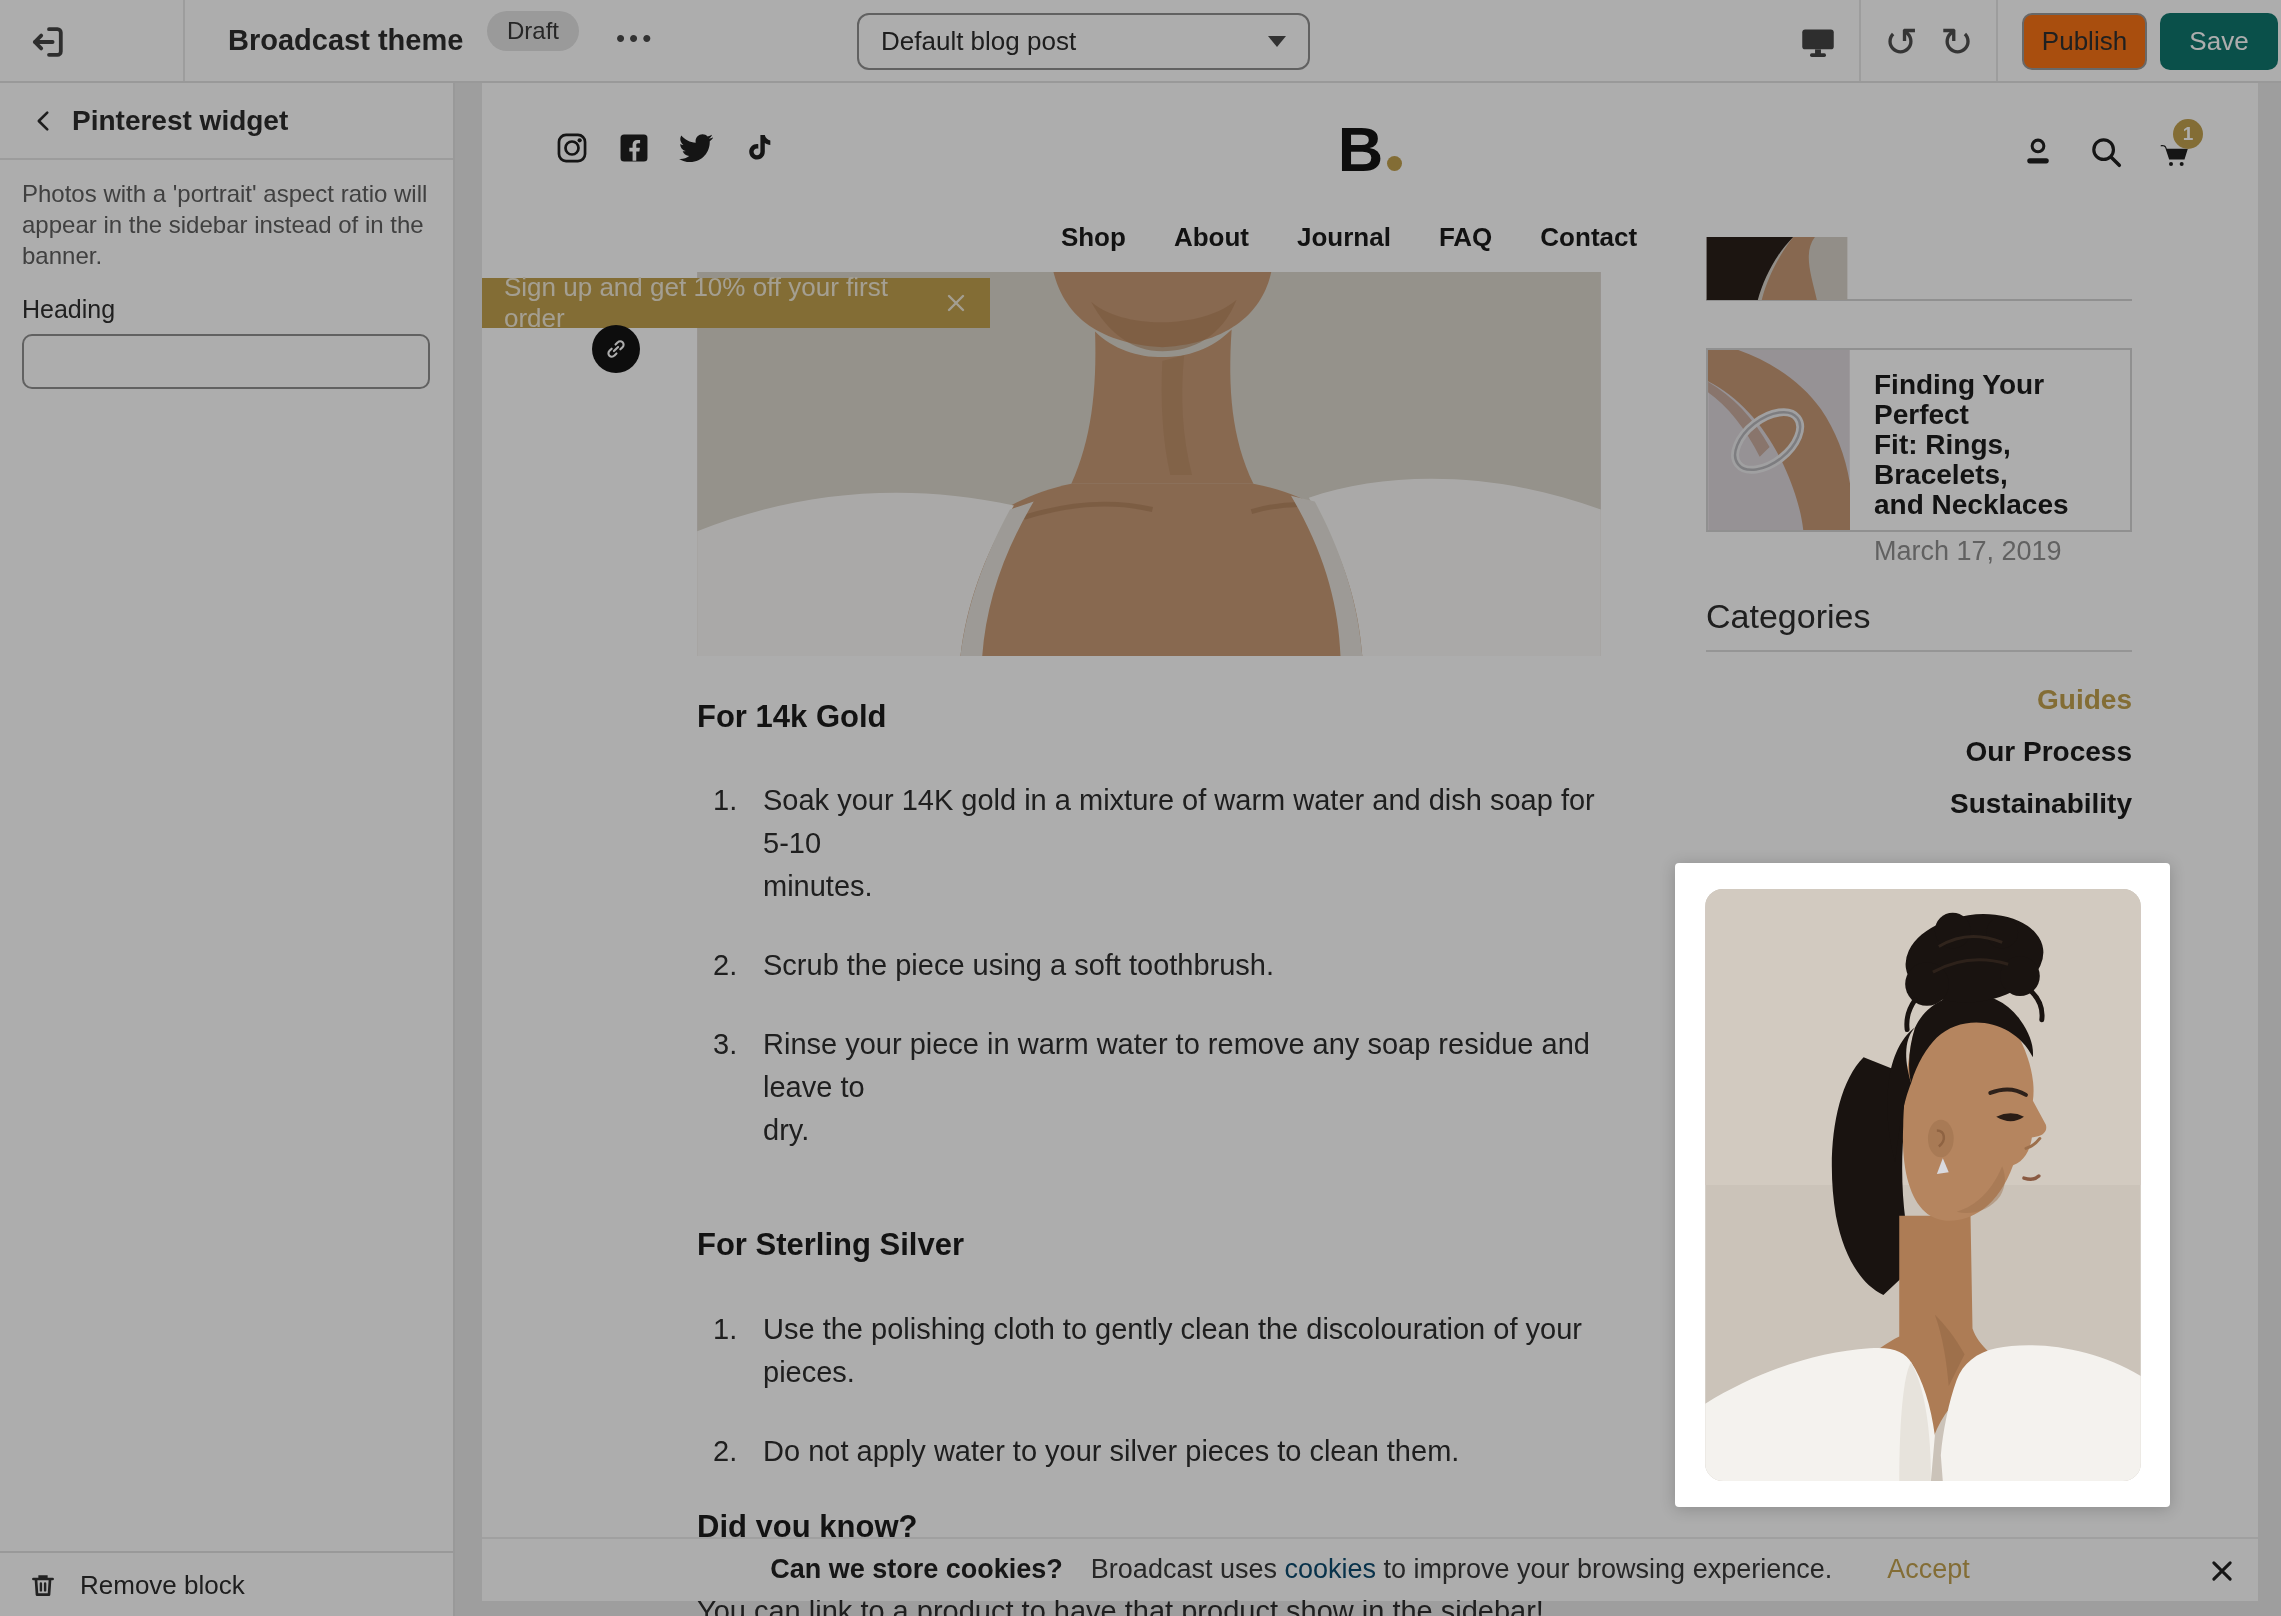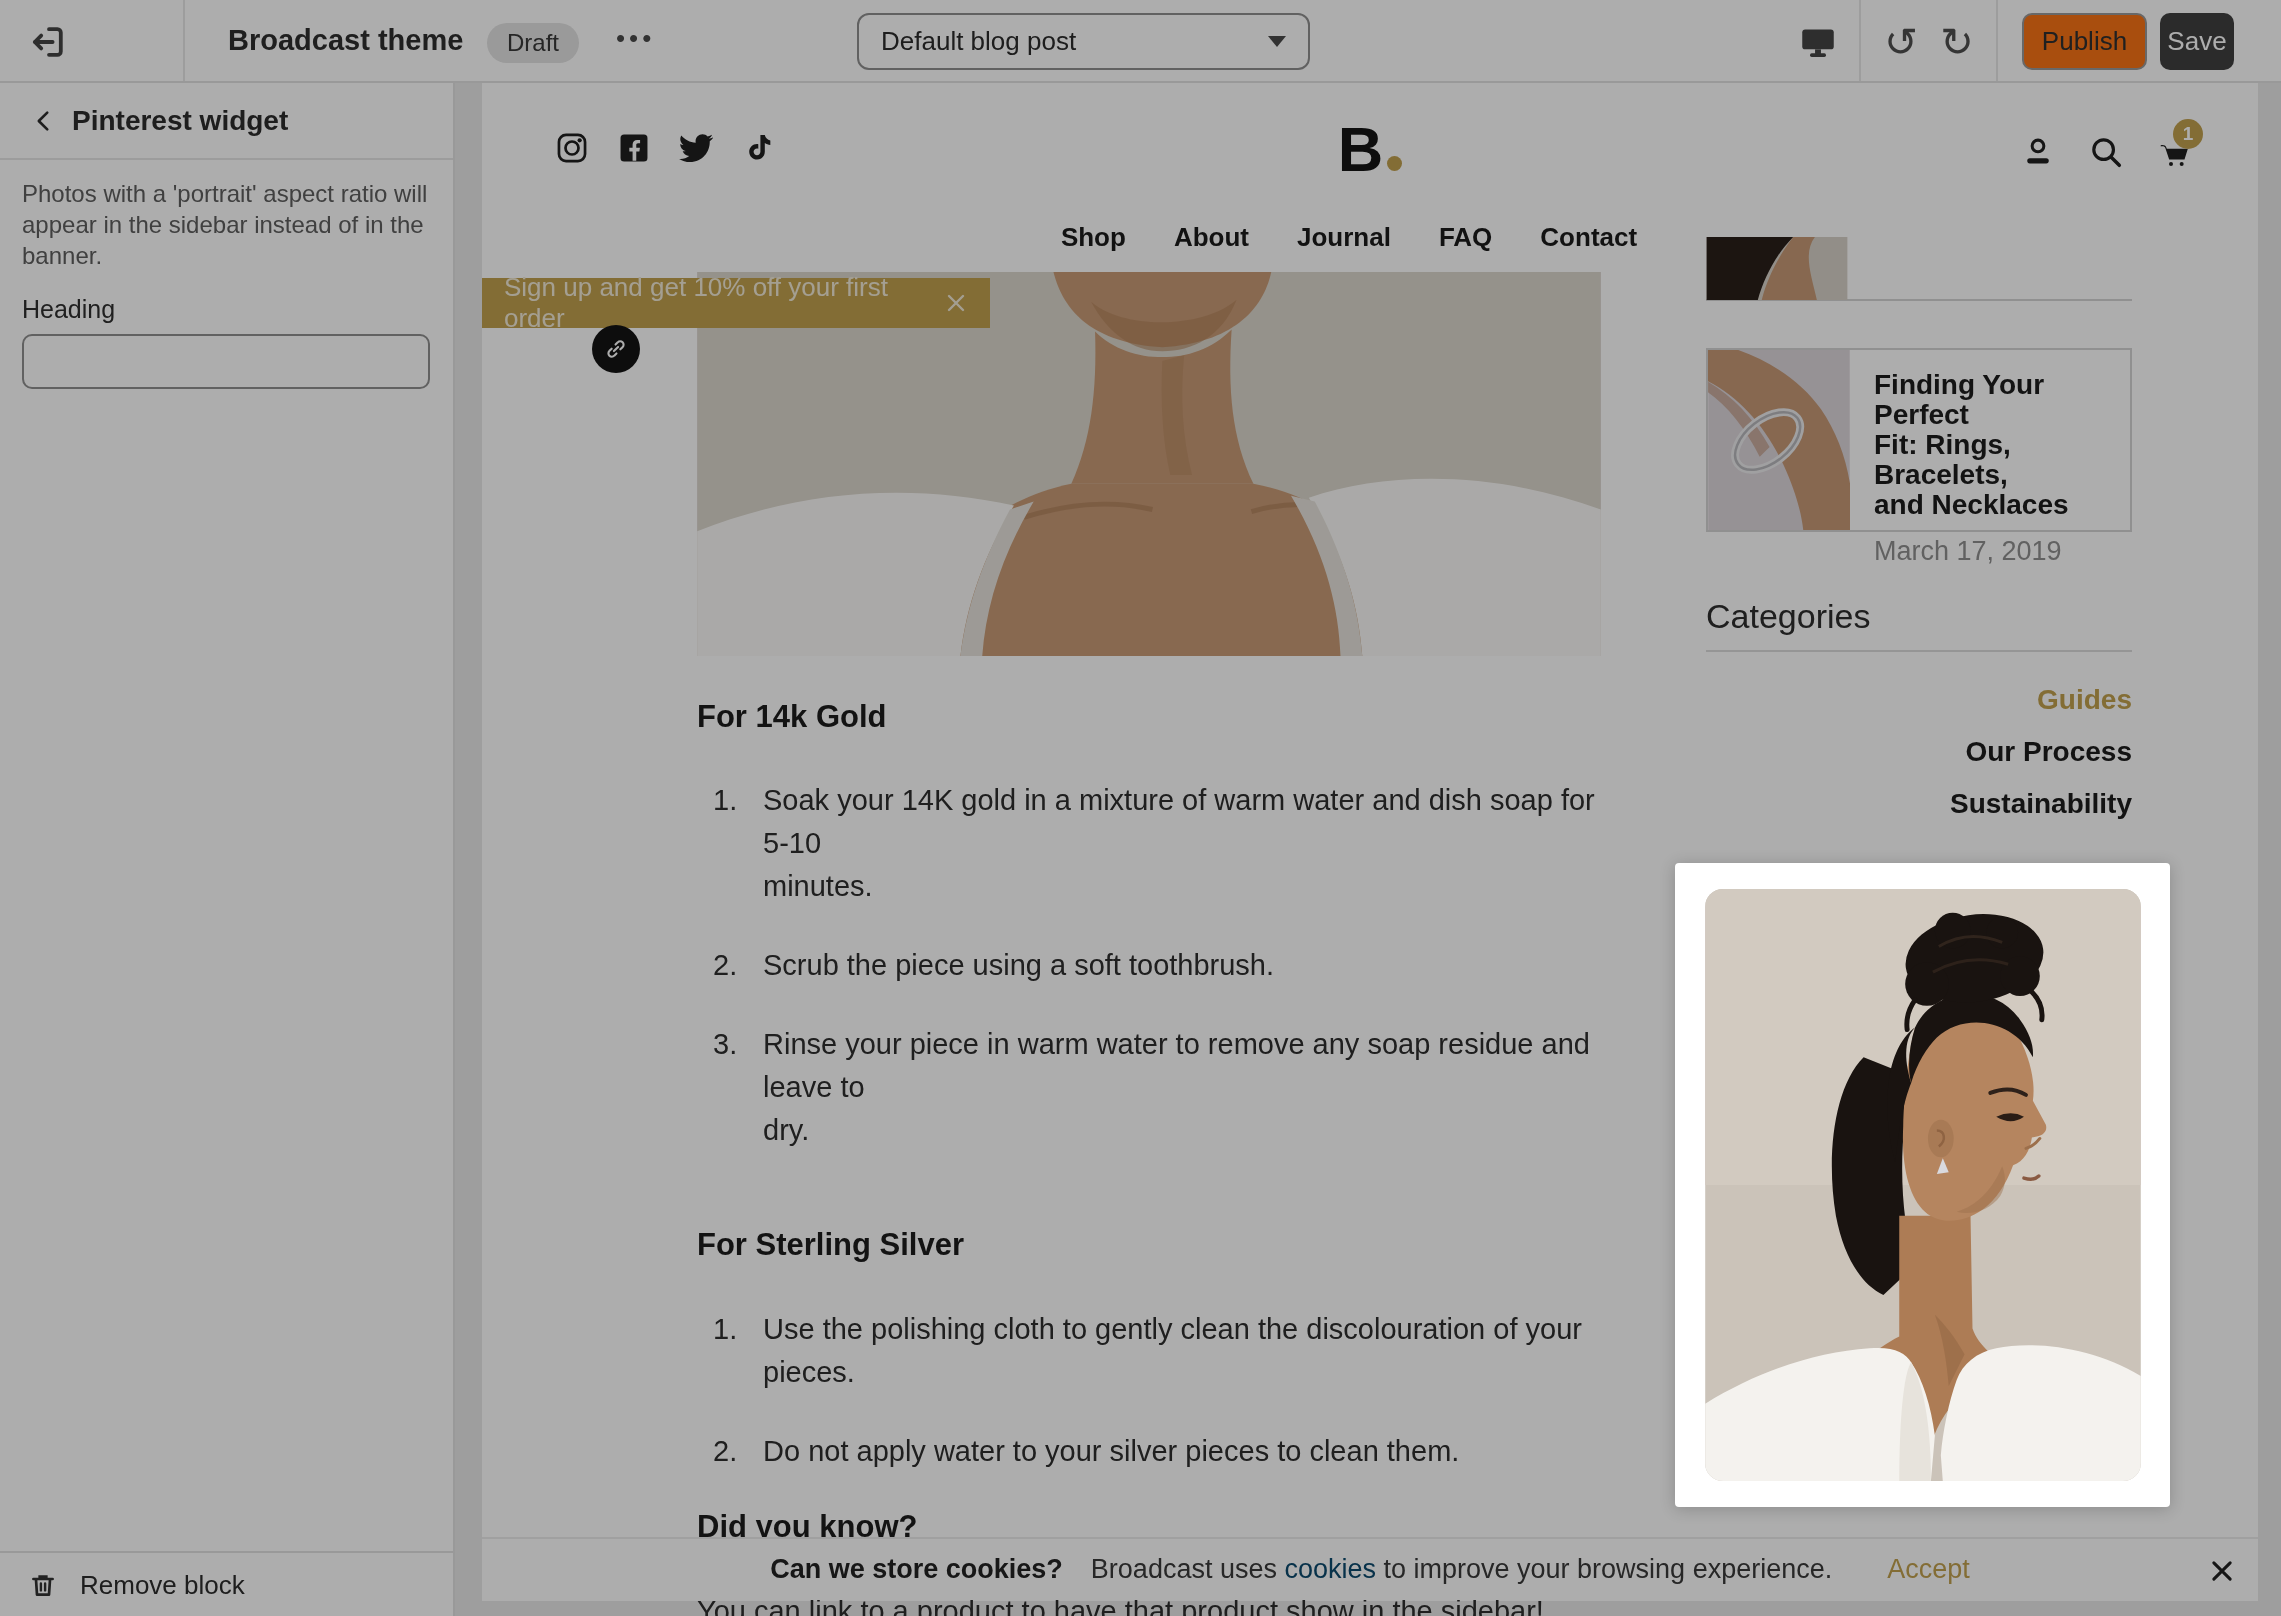--- a/index.html
+++ b/index.html
@@ -5,30 +5,30 @@
   * { margin:0; padding:0; box-sizing:border-box; }
   html,body { background:#9e9e9e; }
   body { font-family:"Liberation Sans", sans-serif; }
   .stage { position:relative; width:2281px; height:1617px; background:#e9e9e9; overflow:hidden; }
 
   
   .topbar { position:absolute; left:0; top:0; width:2281px; height:83px; background:#ffffff; border-bottom:2px solid #e2e2e2; z-index:10; }
   .exit-btn { position:absolute; left:26px; top:20px; width:44px; height:44px; border-radius:8px; display:flex; align-items:center; justify-content:center; cursor:pointer; }
   .tb-div { position:absolute; top:0; width:2px; height:81px; background:#e8e8e8; }
   .tb-title { position:absolute; left:228px; top:0; line-height:81px; font-size:29px; font-weight:600; color:#2f2f2f; }
-  .tb-badge { position:absolute; left:487px; top:23px; height:40px; line-height:40px; padding:0 20px; background:#e3e3e3; border-radius:20px; font-size:24px; color:#383838;text-align:right; }
+  .tb-badge { position:absolute; left:487px; top:11px; height:40px; line-height:40px; padding:0 20px; background:#e3e3e3; border-radius:20px; font-size:24px; color:#383838;text-align:right; }
   .tb-dots { position:absolute; left:616px; top:0; line-height:77px; font-size:26px; letter-spacing:4px; color:#4a4a4a; cursor:pointer; }
   .selector { position:absolute; left:857px; top:13px; width:453px; height:57px; border:2px solid #8f8f8f; border-radius:12px; display:flex; align-items:center; padding:0 22px; cursor:pointer; background:#fff; }
   .selector-label { font-size:26px; color:#2c2c2c; flex:1; }
   .caret-down { width:0; height:0; border-left:9px solid transparent; border-right:9px solid transparent; border-top:11px solid #4a4a4a; }
   .icon-btn { position:absolute; top:18px; width:48px; height:48px; display:flex; align-items:center; justify-content:center; cursor:pointer; }
   .arrow-glyph { font-family:"DejaVu Sans", sans-serif; font-size:40px; color:#4f4f4f; line-height:48px; }
   .btn { position:absolute; top:13px; height:57px; border-radius:10px; font-size:26px; display:flex; align-items:center; justify-content:center; cursor:pointer; }
   .btn-publish { left:2022px; width:125px; border:2px solid #9a9a9a; color:#303030; background:#f97316; font-weight:500; }
-  .btn-save { left:2160px; width:74px; background:#404040; color:#ffffff; font-weight:500; border:none; }
+  .btn-save { left:2160px; width:118px; background:#0f766e; color:#ffffff; font-weight:500; border:none; }
 
   
   .sidepanel { position:absolute; left:0; top:83px; width:455px; height:1534px; background:#ffffff; border-right:2px solid #e2e2e2; z-index:10; }
   .sp-header { height:77px; border-bottom:2px solid #e6e6e6; display:flex; align-items:center; padding-left:24px; }
   .sp-back { width:40px; height:40px; display:flex; align-items:center; justify-content:center; cursor:pointer; }
   .sp-title { font-size:28px; font-weight:600; color:#2d2d2d; margin-left:8px; }
   .sp-desc { position:absolute; left:22px; top:95px; width:416px; font-size:24px; line-height:31px; color:#5f5f5f; white-space:pre-line; }
   .sp-label { position:absolute; left:22px; top:212px; font-size:25px; color:#303030; }
   .sp-input { position:absolute; left:22px; top:251px; width:408px; height:55px; border:2px solid #8f8f8f; border-radius:10px; background:#fff; font-size:25px; padding:0 16px; color:#303030; }
   .sp-remove { position:absolute; left:0; bottom:0; width:100%; height:66px; border-top:2px solid #e2e2e2; display:flex; align-items:center; padding-left:28px; gap:22px; cursor:pointer; }

